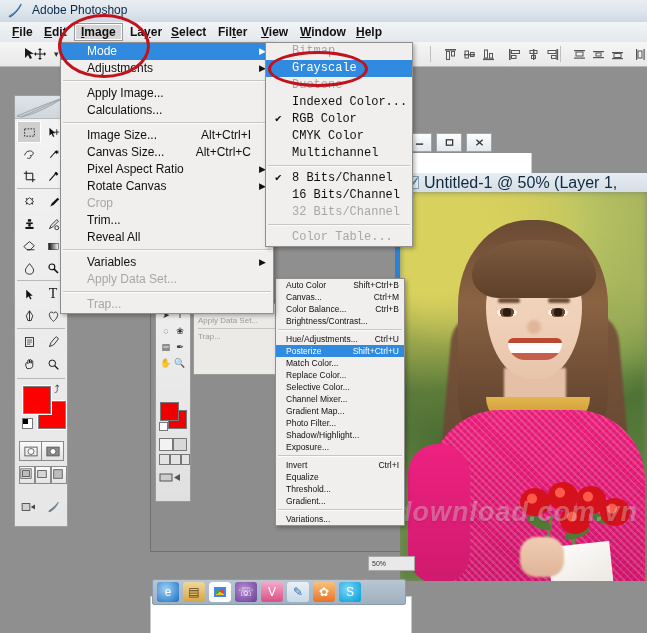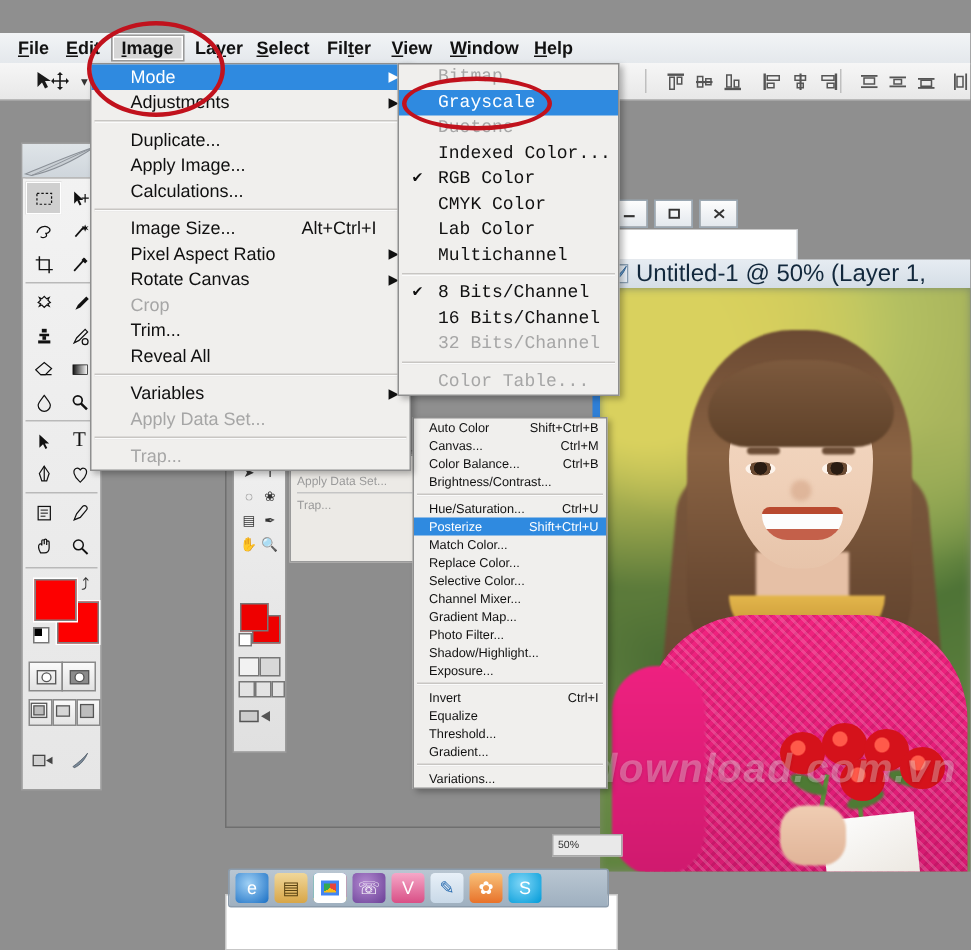--- a/index.html
+++ b/index.html
@@ -176,20 +176,27 @@
     font-size:12px;color:#fff;}
   .statusbar{position:absolute;left:368px;top:556px;width:42px;height:13px;
     background:#e9e9e9;border:1px solid #a9a9a9;font-size:7px;line-height:13px;padding-left:3px;color:#333;}
   .gray-right{position:absolute;left:410px;top:300px;width:2px;height:280px;background:#8f8f8f;}
 </style>
 </head>
 <body>
 
 <div id="root">
 
+  <div class="titlebar">
+    <svg class="ps-logo" viewBox="0 0 16 16">
+      <path d="M1 14 C5 12,11 7,14 1 C12 6,8 12,2 15 Z" fill="#6fa8dc" stroke="#2a5d8f" stroke-width="0.8"></path>
+      <path d="M2 15 C6 13,11 8,14 2" stroke="#2a5d8f" stroke-width="0.7" fill="none"></path>
+    </svg>
+    <div class="t-text">Adobe Photoshop</div>
+  </div>
 
   <div class="menubar">
     <div class="mi" style="left:6px"><span class="ul">F</span>ile</div>
     <div class="mi" style="left:38px"><span class="ul">E</span>dit</div>
     <div class="mi active" style="left:74px"><span class="ul">I</span>mage</div>
     <div class="mi" style="left:124px">La<span class="ul">y</span>er</div>
     <div class="mi" style="left:165px"><span class="ul">S</span>elect</div>
     <div class="mi" style="left:212px">Fil<span class="ul">t</span>er</div>
     <div class="mi" style="left:255px"><span class="ul">V</span>iew</div>
     <div class="mi" style="left:294px"><span class="ul">W</span>indow</div>
@@ -573,21 +580,21 @@
   <div class="statusbar">
     <span>50%</span>
   </div>
 
   <div class="menu" id="adjust-menu">
     <div class="row"><span>Auto Color</span><span class="sc">Shift+Ctrl+B</span></div>
     <div class="row"><span>Canvas...</span><span class="sc">Ctrl+M</span></div>
     <div class="row"><span>Color Balance...</span><span class="sc">Ctrl+B</span></div>
     <div class="row"><span>Brightness/Contrast...</span></div>
     <div class="hr"></div>
-    <div class="row"><span>Hue/Saturation...</span><span class="sc">Ctrl+U</span></div>
+    <div class="row"><span>Hue/Adjustments...</span><span class="sc">Ctrl+U</span></div>
     <div class="row hl"><span>Posterize</span><span class="sc">Shift+Ctrl+U</span></div>
     <div class="row"><span>Match Color...</span></div>
     <div class="row"><span>Replace Color...</span></div>
     <div class="row"><span>Selective Color...</span></div>
     <div class="row"><span>Channel Mixer...</span></div>
     <div class="row"><span>Gradient Map...</span></div>
     <div class="row"><span>Photo Filter...</span></div>
     <div class="row"><span>Shadow/Highlight...</span></div>
     <div class="row"><span>Exposure...</span></div>
     <div class="hr"></div>
@@ -598,26 +605,27 @@
     <div class="hr"></div>
     <div class="row"><span>Variations...</span></div>
   </div>
 
   <div class="menu" id="image-menu">
     <div class="row hl">
       <span>Mode</span><span class="arr">▶</span></div>
     <div class="row">
       <span>Adjustments</span><span class="arr">▶</span></div>
     <div class="hr"></div>
-    <div class="row"><span>Duplicate...</span></div>
     <div class="row"><span>Apply Image...</span></div>
     <div class="row"><span>Calculations...</span></div>
     <div class="hr"></div>
     <div class="row">
       <span>Image Size...</span><span class="sc">Alt+Ctrl+I</span></div>
+    <div class="row">
+      <span>Canvas Size...</span><span class="sc">Alt+Ctrl+C</span></div>
     <div class="row">
       <span>Pixel Aspect Ratio</span><span class="arr">▶</span></div>
     <div class="row">
       <span>Rotate Canvas</span><span class="arr">▶</span></div>
     <div class="row dim"><span>Crop</span></div>
     <div class="row"><span>Trim...</span></div>
     <div class="row"><span>Reveal All</span></div>
     <div class="hr"></div>
     <div class="row">
       <span>Variables</span><span class="arr">▶</span></div>
@@ -627,21 +635,20 @@
   </div>
 
   <div class="menu" id="mode-menu">
     <div class="row dim"><span>Bitmap</span></div>
     <div class="row hl"><span>Grayscale</span></div>
     <div class="row dim"><span>Duotone</span></div>
     <div class="row"><span>Indexed Color...</span></div>
     <div class="row">
       <span class="chk">✔</span><span>RGB Color</span></div>
     <div class="row"><span>CMYK Color</span></div>
-    <div class="row"><span>Lab Color</span></div>
     <div class="row"><span>Multichannel</span></div>
     <div class="hr"></div>
     <div class="row">
       <span class="chk">✔</span><span>8 Bits/Channel</span></div>
     <div class="row"><span>16 Bits/Channel</span></div>
     <div class="row dim"><span>32 Bits/Channel</span></div>
     <div class="hr"></div>
     <div class="row dim"><span>Color Table...</span></div>
   </div>
 

